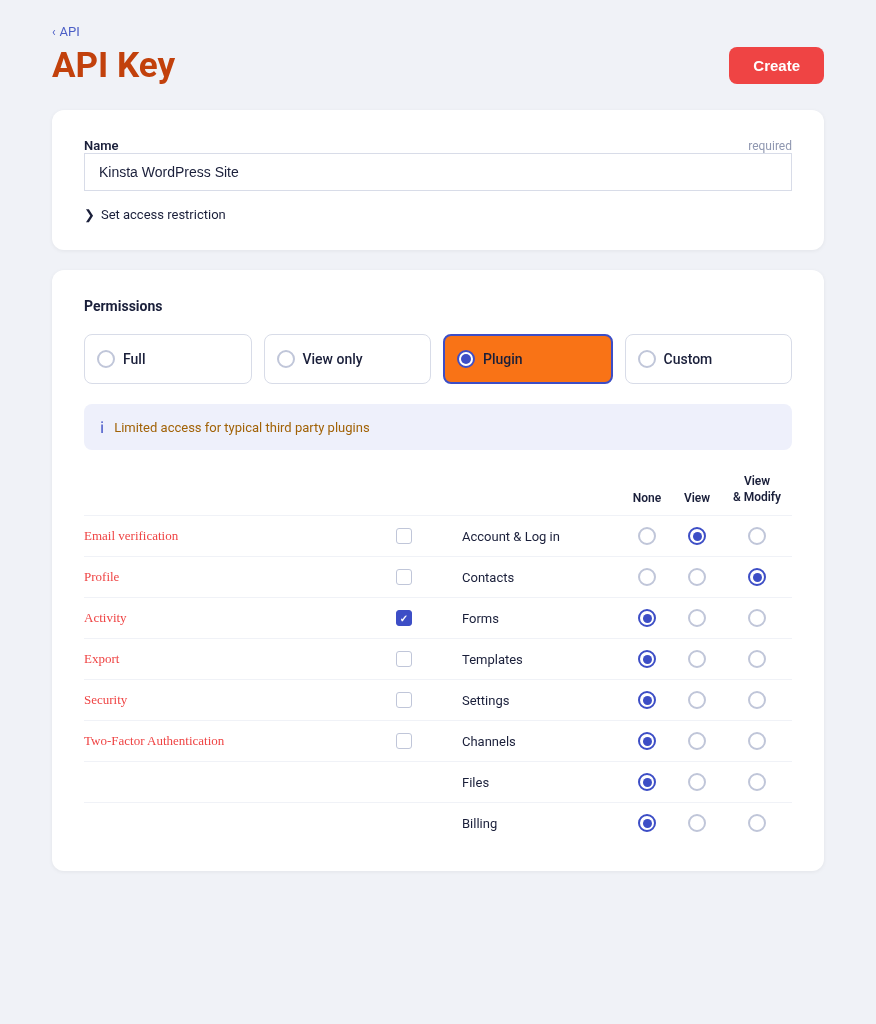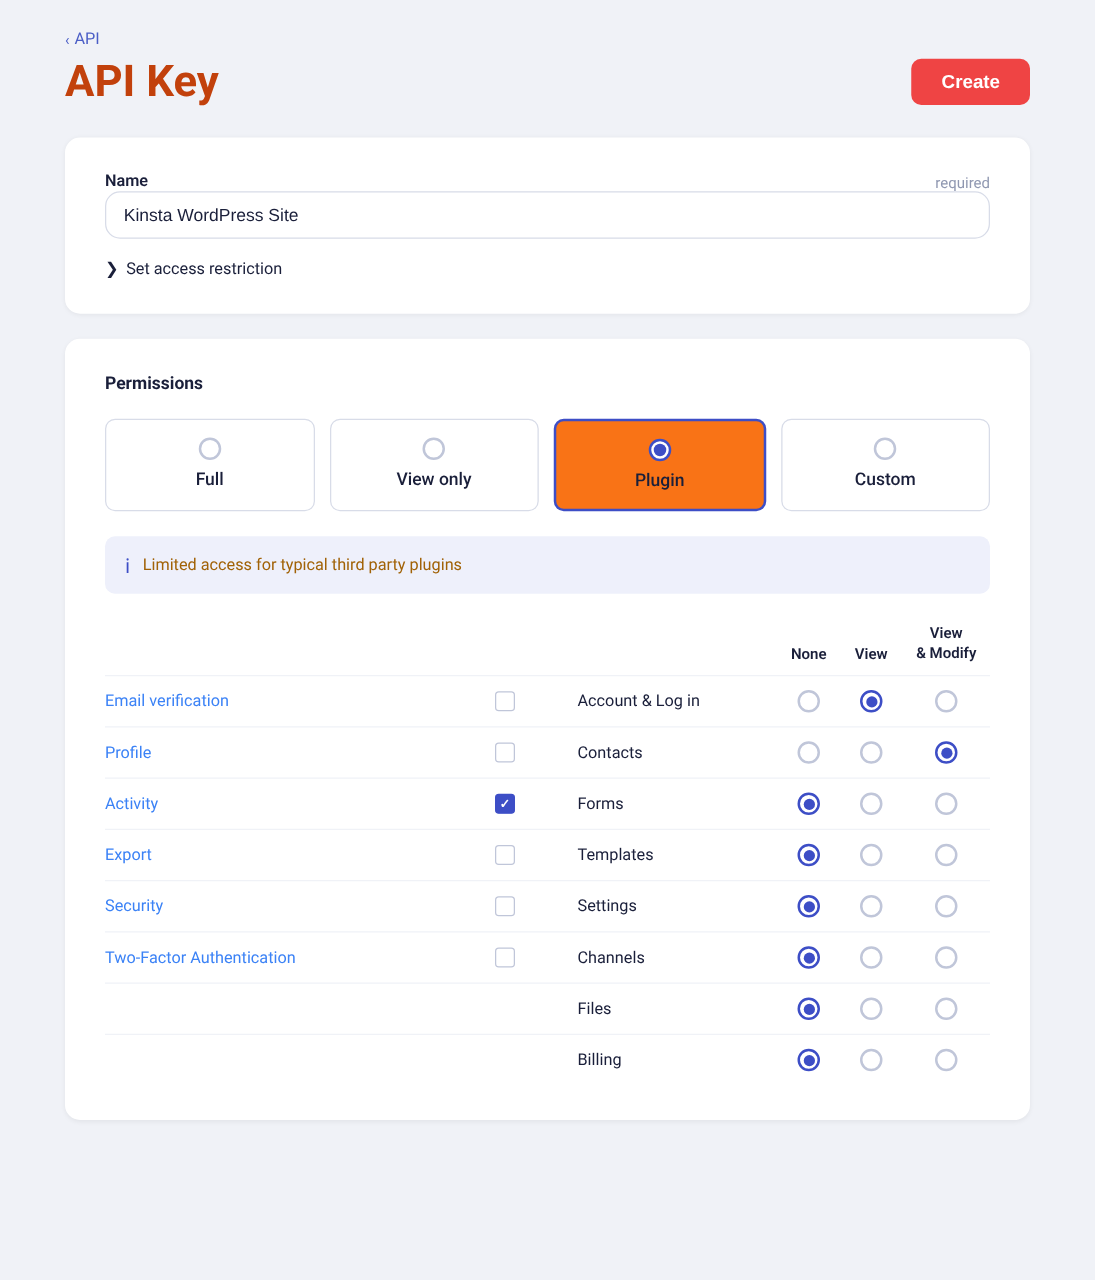--- a/index.html
+++ b/index.html
@@ -66,21 +66,21 @@
       align-items: center;
     }
     .field-required {
       font-size: 12px;
       font-weight: 400;
       color: #9098b1;
     }
     .text-input {
       width: 100%;
       border: 1.5px solid #d8dce8;
-      border-radius: 12px;
+      border-radius: 0;
       padding: 10px 14px;
       font-size: 14px;
       color: #1a1f3a;
       outline: none;
     }
     .access-restriction {
       display: flex;
       align-items: center;
       gap: 6px;
       color: #1a1f3a;
@@ -102,21 +102,21 @@
       display: flex;
       gap: 12px;
       margin-bottom: 20px;
     }
     .permission-option {
       flex: 1;
       border: 1.5px solid #d8dce8;
       border-radius: 8px;
       padding: 14px 12px;
       display: flex;
-      flex-direction: column;
+      flex-direction: row;
       align-items: center;
       gap: 8px;
       cursor: pointer;
       position: relative;
       background: #fff;
     }
     .permission-option.active {
       border: 2.5px solid #3d4ec6;
       background: #f97316;
     }
@@ -223,21 +223,21 @@
     .th-none { width: 50px; font-size: 12px; font-weight: 600; color: #1a1f3a; text-align: center; }
     .th-view { width: 50px; font-size: 12px; font-weight: 600; color: #1a1f3a; text-align: center; }
     .th-vm { width: 70px; font-size: 12px; font-weight: 600; color: #1a1f3a; text-align: center; line-height: 1.3; }
     .data-row {
       display: flex;
       align-items: center;
       padding: 11px 0;
       border-bottom: 1px solid #f0f2f7;
     }
     .data-row:last-child { border-bottom: none; }
-    .cell-name { flex: 1; font-size: 13px; color: #3b82f6; }
+    .cell-name { flex: 1; font-size: 13px; color: #ef4444; font-family: Liberation Serif, serif; }
     .cell-check { width: 40px; display: flex; justify-content: center; }
     .cell-gap { width: 32px; }
     .cell-rname { width: 160px; font-size: 13px; color: #1a1f3a; }
     .cell-radio { width: 50px; display: flex; justify-content: center; }
     .cell-vm { width: 70px; display: flex; justify-content: center; }
   </style>
 </head>
 <body>
 
 <div class="page-container">

